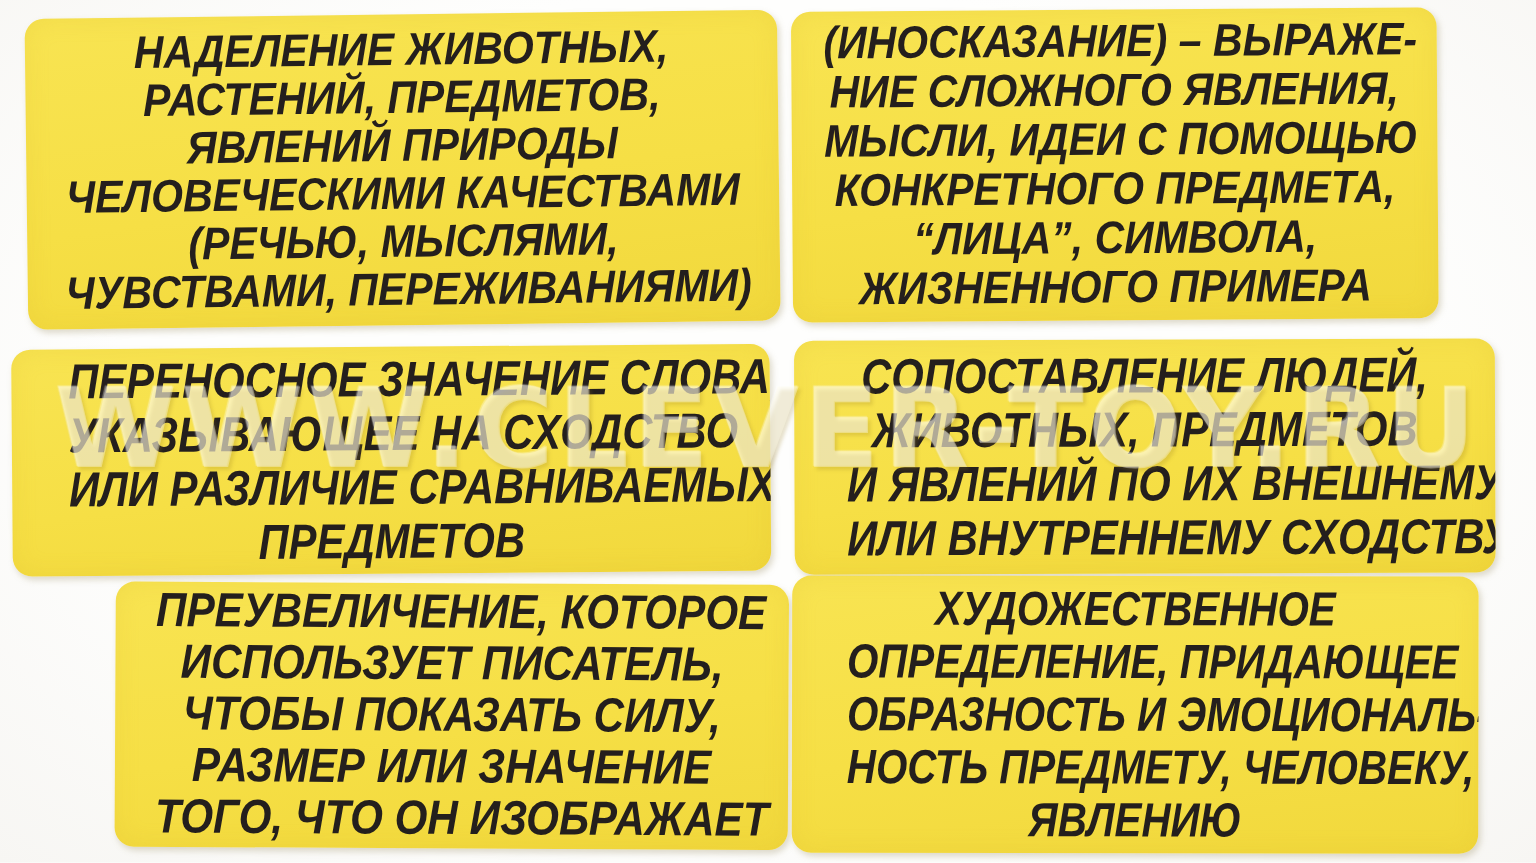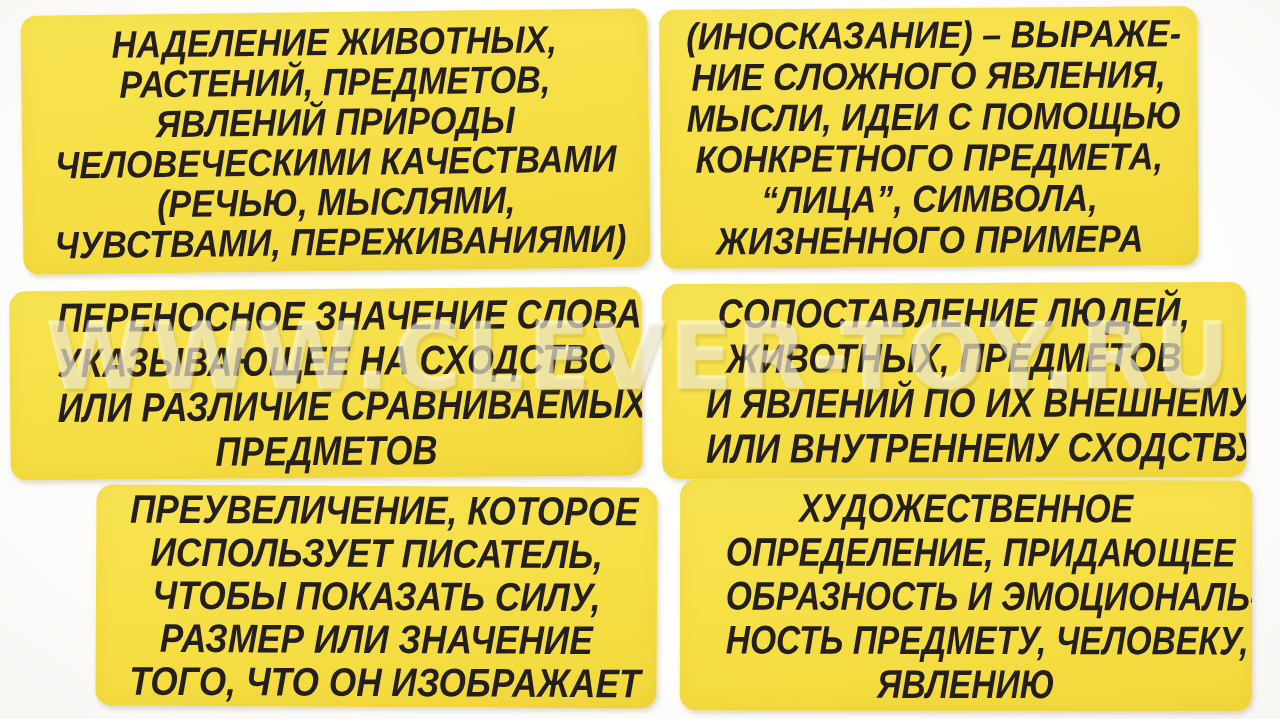--- a/index.html
+++ b/index.html
@@ -46,21 +46,21 @@
 
   .card3 { left: 10px;  top: 289px; width: 632px; height: 189px; transform: rotate(-0.45deg); }
   .card3 .card-text { font-size: 41px; line-height: 45px; transform: scaleX(0.85); }
 
   .card4 { left: 662px; top: 283px; width: 584px; height: 195px; transform: rotate(-0.2deg); }
   .card4 .card-text { font-size: 41px; line-height: 45px; transform: scaleX(0.85); }
 
   .card5 { left: 96px;  top: 486px; width: 561px; height: 221px; transform: rotate(0.3deg); }
   .card5 .card-text { font-size: 40px; line-height: 43px; transform: scaleX(0.88); }
 
-  .card6 { left: 680px; top: 480px; width: 572px; height: 231px; transform: rotate(0.1deg); justify-content: center; }
+  .card6 { left: 660px; top: 480px; width: 572px; height: 231px; transform: rotate(0.1deg); justify-content: center; }
   .card6 .card-text { font-size: 40px; line-height: 44px; transform: scaleX(0.84); }
 
   .watermark {
     position: absolute;
     left: -30px;
     top: 304px;
     width: 1340px;
     text-align: center;
     font-family: "DejaVu Sans", sans-serif;
     font-weight: bold;

